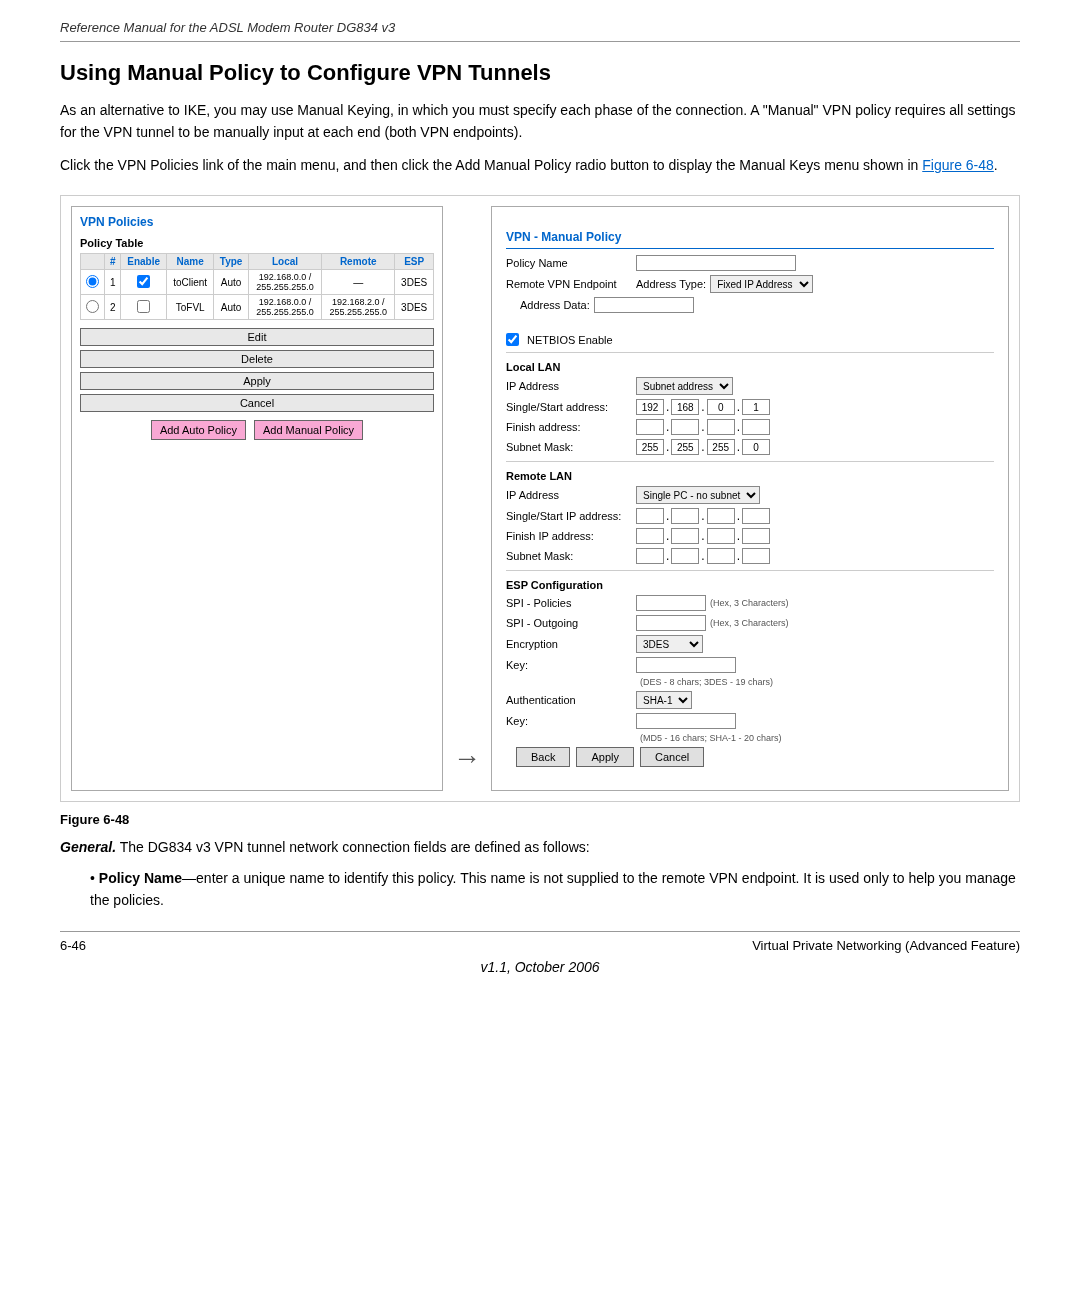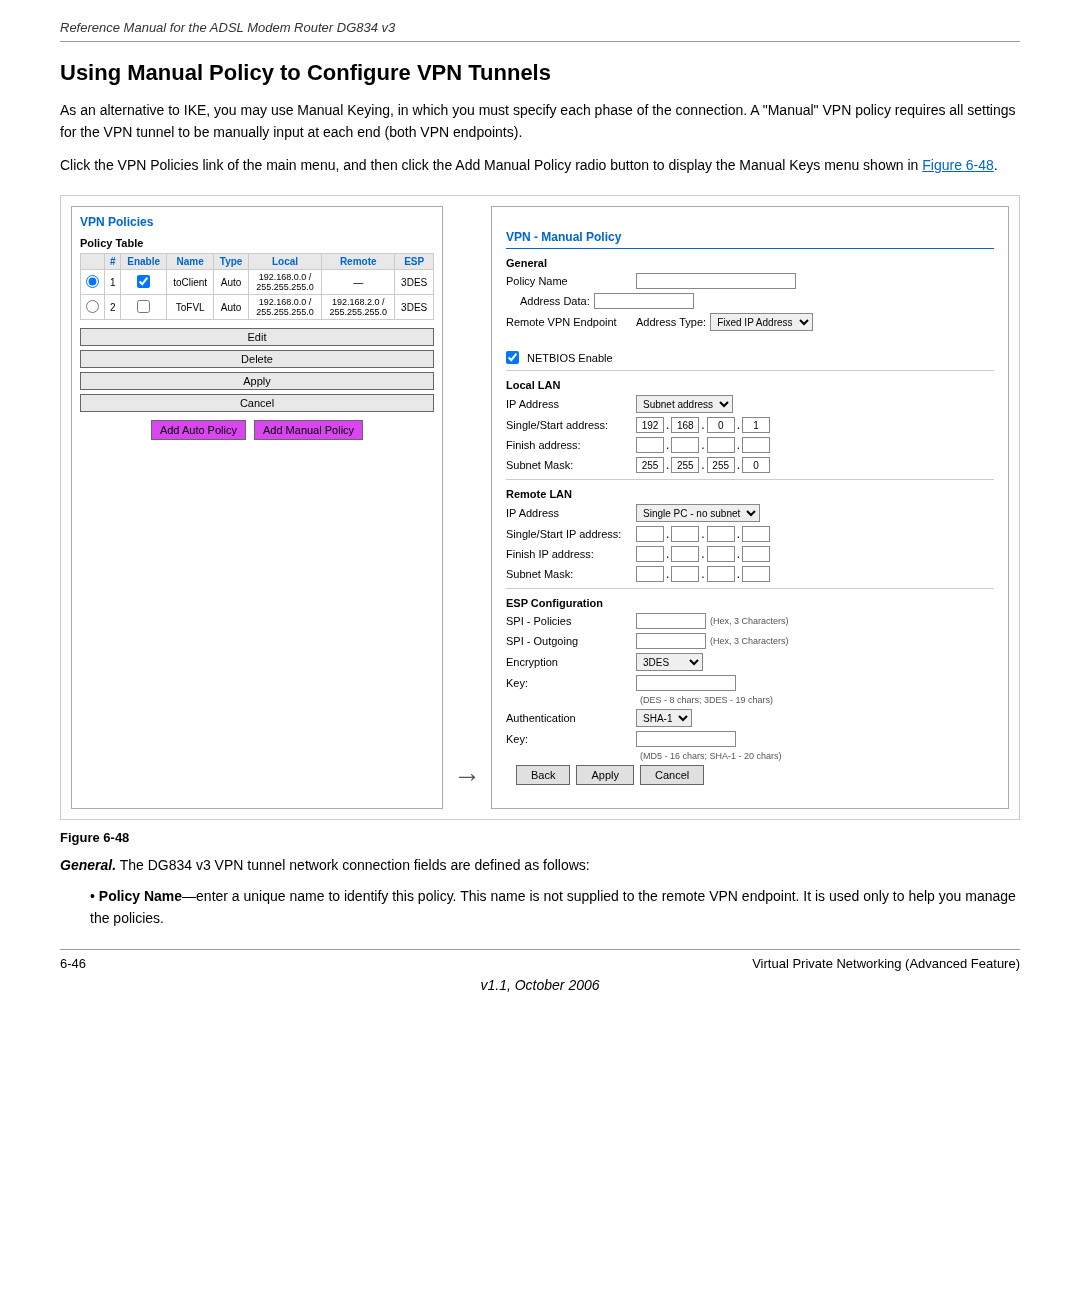--- a/index.html
+++ b/index.html
@@ -107,21 +107,21 @@
     .add-policy-row {
       display: flex;
       gap: 8px;
       justify-content: center;
       margin-top: 8px;
     }
     .add-policy-btn {
       font-size: 11px;
       padding: 3px 8px;
       border: 1px solid #666;
-      background: #d946ef;
+      background: #f9a8d4;
       cursor: pointer;
     }
     .arrow-container {
       display: flex;
       align-items: flex-end;
       padding-bottom: 20px;
       font-size: 28px;
       color: #555;
     }
     
@@ -355,41 +355,40 @@
       </div>
     </div>
 
     <div class="arrow-container">
       <span>→</span>
     </div>
 
     <div class="vpn-manual-panel">
       <div class="vpn-manual-title">VPN - Manual Policy</div>
 
-      <div class="section-label">General</div>
 
       <div class="field-row">
         <span class="field-label">Policy Name</span>
         <input type="text" class="text-input-lg" style="">
-      </div>
-
-      <div class="field-row indent-row">
-        <span style="margin-right:4px;">Address Data:</span>
-        <input type="text" class="text-input-md" style="">
       </div>
 
       <div class="field-row">
         <span class="field-label">Remote VPN Endpoint</span>
         <div class="address-type-row">
           <span>Address Type:</span>
           <select class="select-sm">
             <option>Fixed IP Address</option>
             <option>FQDN</option>
           </select>
         </div>
+      </div>
+
+      <div class="field-row indent-row">
+        <span style="margin-right:4px;">Address Data:</span>
+        <input type="text" class="text-input-md" style="">
       </div>
 
       <div class="checkbox-row">
         <input type="checkbox" checked="" style="">
         <span>NETBIOS Enable</span>
       </div>
 
       <hr class="divider-line">
 
       <div class="section-label">Local LAN</div>

